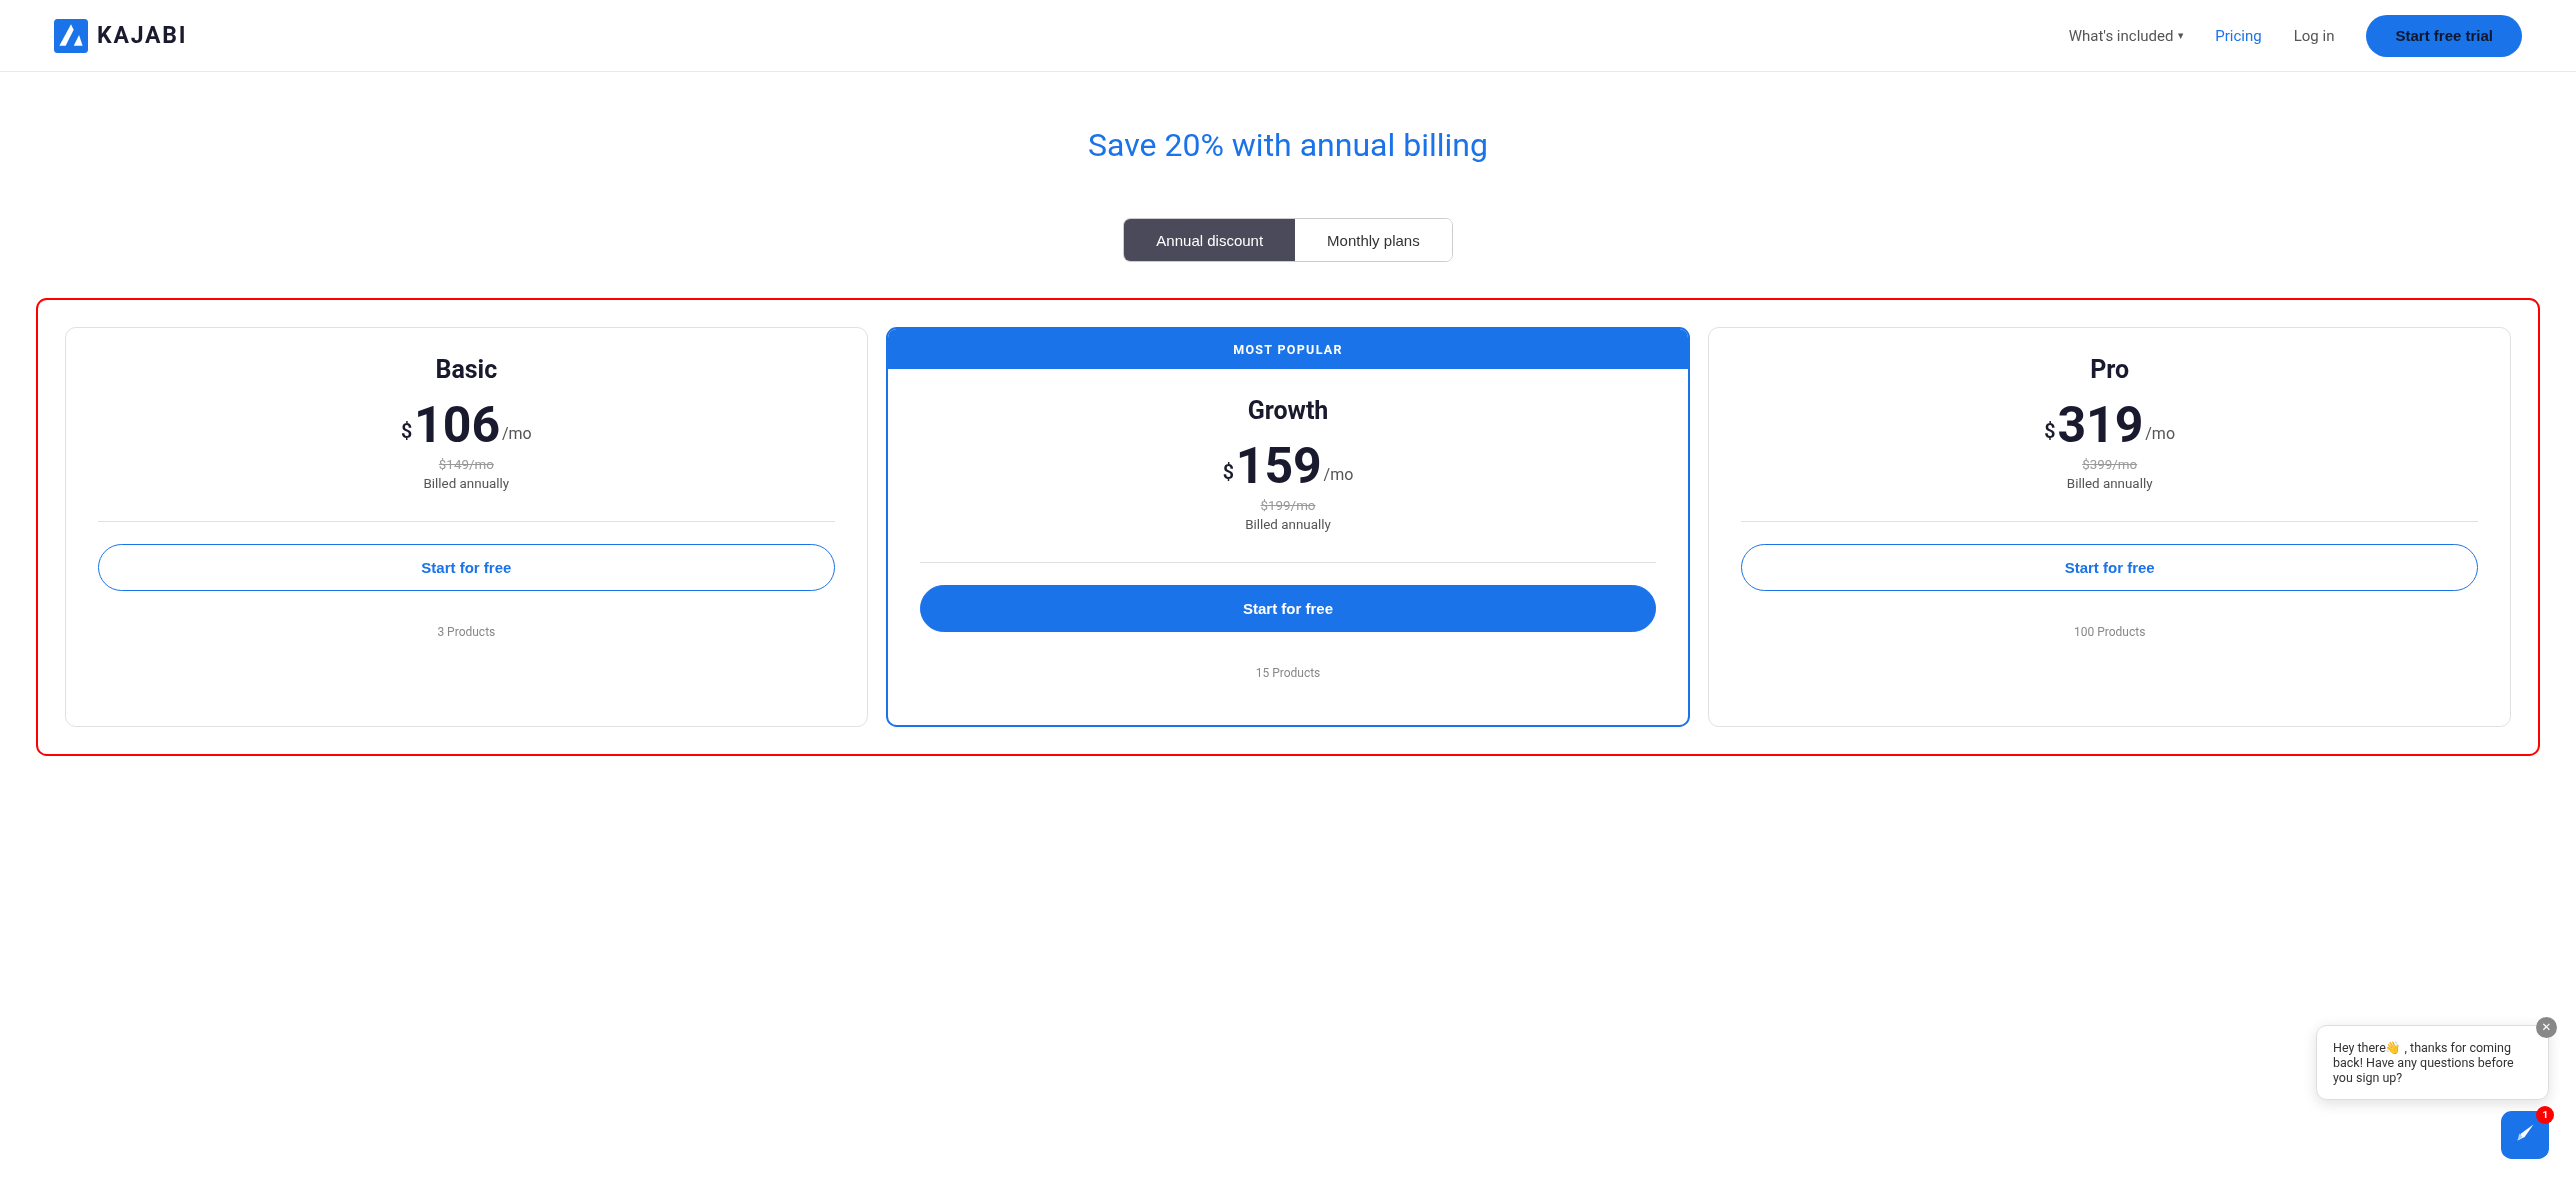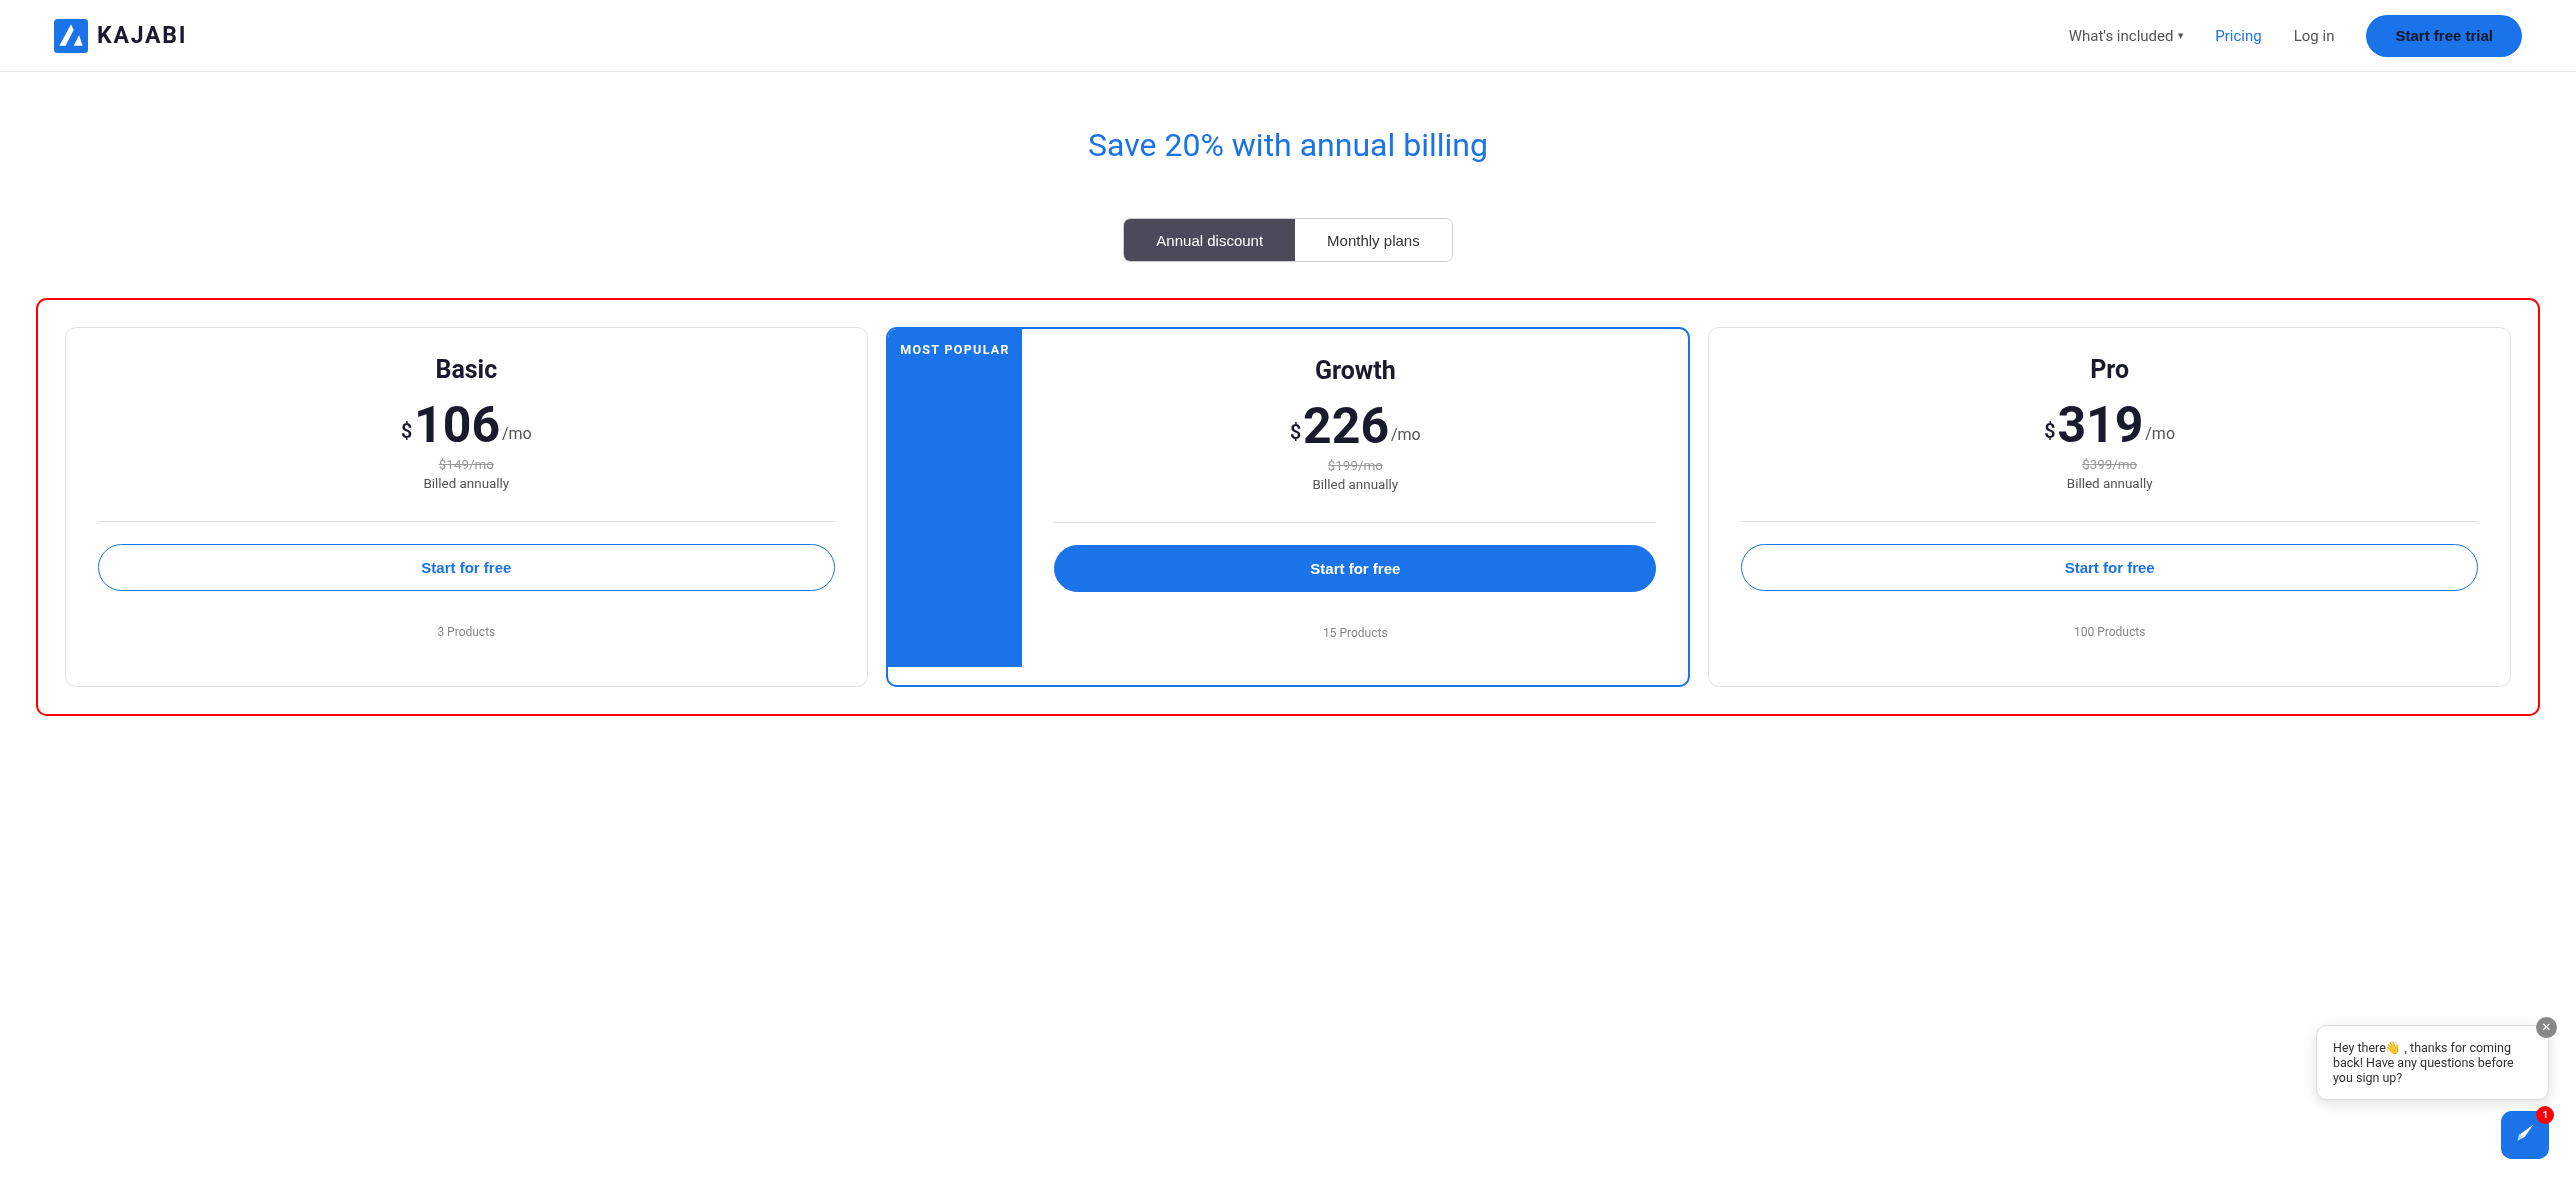--- a/index.html
+++ b/index.html
@@ -53,21 +53,21 @@
     }
 
     
     .plan-card {
       flex: 1;
       border: 1.3px solid #e0e0e0;
       border-radius: 10.7px;
       padding: 0 0 18px;
       background: #fff;
       display: flex;
-      flex-direction: row;
+      flex-direction: column;
       overflow: hidden;
     }
     .plan-card + .plan-card { margin-left: 18px; }
     .plan-card.popular {
       border: 2.2px solid #1a73e8;
     }
     .popular-badge {
       background: #1a73e8;
       color: #fff;
       text-align: center;
@@ -181,21 +181,21 @@
         <div class="plan-feature-hint">3 Products</div>
       </div>
     </div>
 
     <div class="plan-card popular">
       <div class="popular-badge">MOST POPULAR</div>
       <div class="plan-body">
         <div class="plan-name">Growth</div>
         <div class="plan-price-row">
           <span class="plan-dollar">$</span>
-          <span class="plan-amount">226</span>
+          <span class="plan-amount">159</span>
           <span class="plan-per">/mo</span>
         </div>
         <div class="plan-original">$199/mo</div>
         <div class="plan-billed">Billed annually</div>
         <hr class="plan-divider">
         <button class="plan-cta filled">Start for free</button>
         <div class="plan-feature-hint">15 Products</div>
       </div>
     </div>
 

